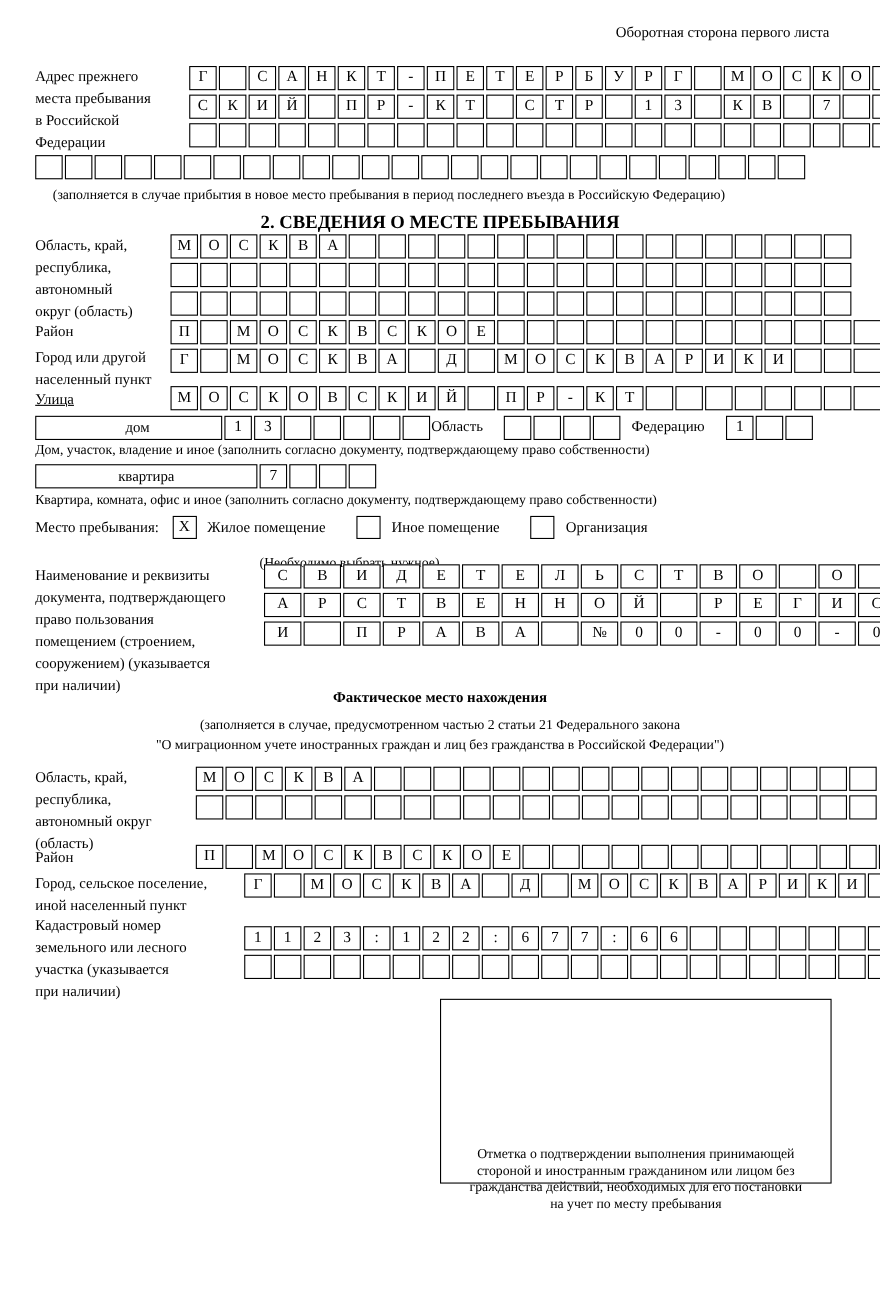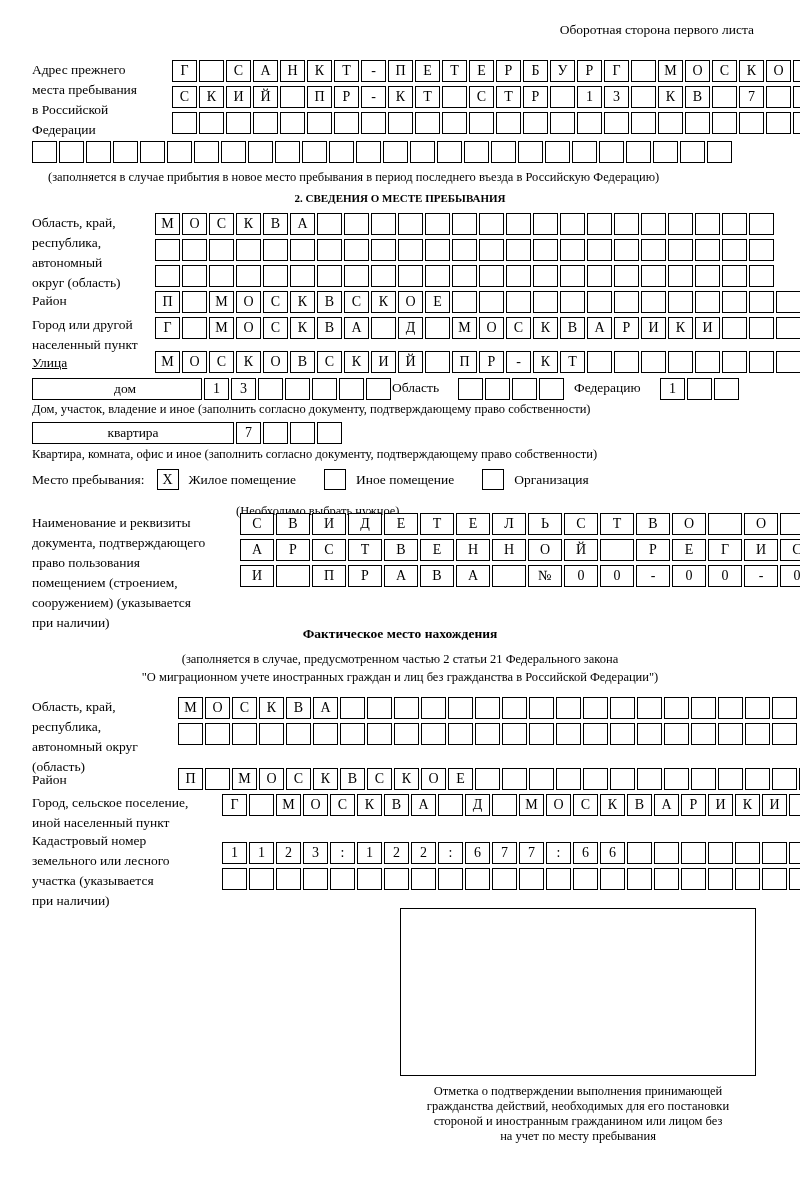--- a/index.html
+++ b/index.html
@@ -208,21 +208,21 @@
       <div class="cell"></div>
       <div class="cell"></div>
       <div class="cell"></div>
       <div class="cell"></div>
       <div class="cell"></div>
       <div class="cell"></div>
     </div>
 
   <div class="abs note" style="left:48px; top:170px;">(заполняется в случае прибытия в новое место пребывания в период последнего въезда в Российскую Федерацию)</div>
 
-  <div class="abs bold" style="left:0; top:192px; width:800px; text-align:center; font-size:11px;">2. СВЕДЕНИЯ О МЕСТЕ ПРЕБЫВАНИЯ</div>
+  <div class="abs bold" style="left:0; top:192px; width:800px; text-align:center; font-size:17px;">2. СВЕДЕНИЯ О МЕСТЕ ПРЕБЫВАНИЯ</div>
 
   <div class="abs label" style="left:32px; top:213px;">
     <div>Область, край,</div>
     <div>республика,</div>
     <div>автономный</div>
     <div>округ (область)</div>
   </div>
   <div class="boxrow" style="left:155px; top:213px;" id="rg1">
       <div class="cell">М</div>
       <div class="cell">О</div>
@@ -662,20 +662,20 @@
       <div class="cell"></div>
       <div class="cell"></div>
       <div class="cell"></div>
       <div class="cell"></div>
       <div class="cell"></div>
       <div class="cell"></div>
       <div class="cell"></div>
     </div>
 
   <div class="big-box" style="left:400px; top:908px; width:356px; height:168px;"></div>
-  <div class="abs note center" style="left:396px; top:1084px; width:364px;">
+  <div class="abs note center" style="left:396px; top:1042px; width:364px;">
     <div>Отметка о подтверждении выполнения принимающей</div>
+    <div>стороной и иностранным гражданином или лицом без</div>
     <div>гражданства действий, необходимых для его постановки</div>
-    <div>стороной и иностранным гражданином или лицом без</div>
     <div>на учет по месту пребывания</div>
   </div>
 
 </div>
 
 </body></html>

